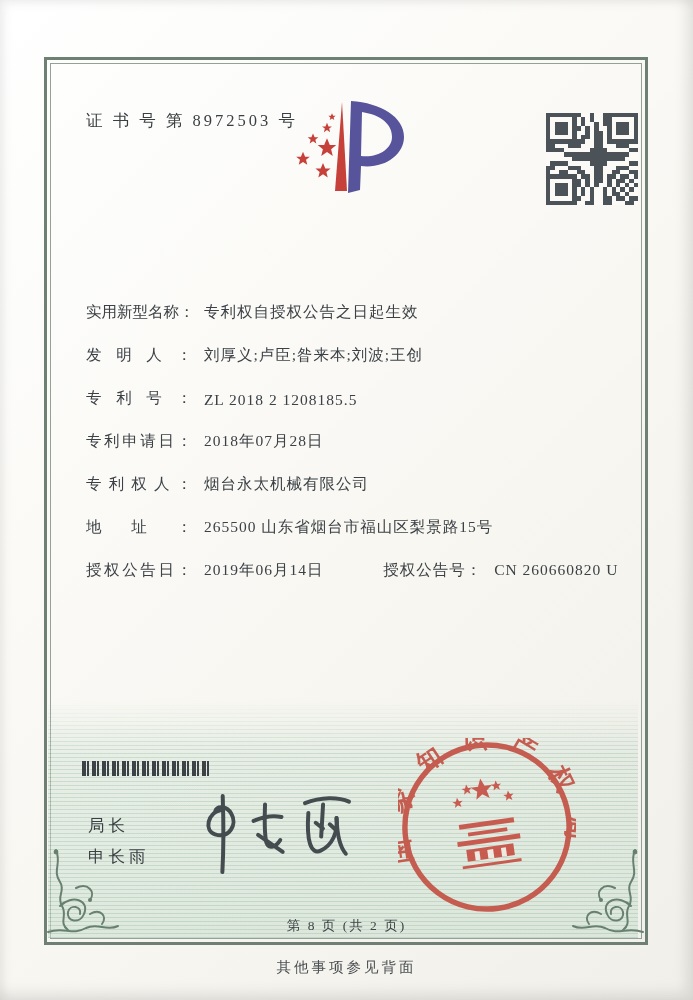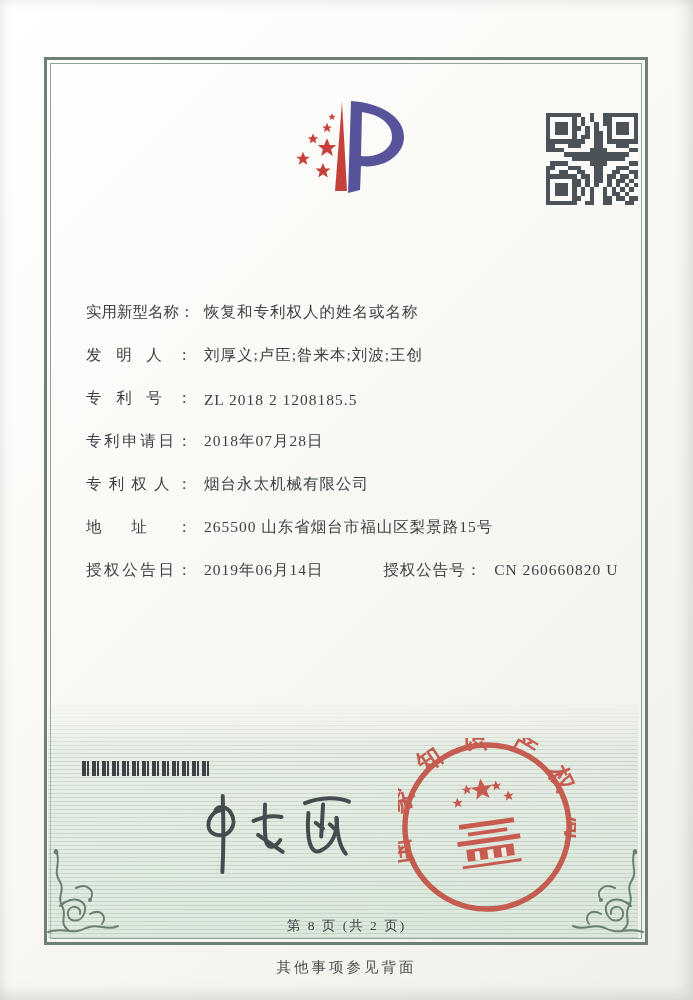--- a/index.html
+++ b/index.html
@@ -110,20 +110,21 @@
       <path d="M10,2 C 16,16 6,22 14,34 C 20,43 10,48 16,58 C 22,68 12,74 22,82"></path>
       <path d="M2,84 C 18,78 26,88 40,80 C 52,74 60,84 72,78"></path>
       <path d="M14,58 C 26,46 44,52 38,66 C 34,76 20,74 22,64 C 24,56 36,58 34,66"></path>
       <path d="M30,40 C 42,34 50,44 44,52"></path>
       <path d="M44,66 C 54,60 62,68 56,76"></path>
     </g>
     <circle cx="10" cy="4" r="2.4" fill="currentColor"></circle>
     <circle cx="44" cy="52" r="2" fill="currentColor"></circle>
   </svg>
 
+  <div class="cert-no">证 书 号 第 8972503 号</div>
 
   <svg class="logo" viewBox="0 0 150 112">
     <defs>
       <path id="st" d="M0,-10 L2.9,-3.1 L9.5,-3.1 L4.2,1.2 L5.9,8.1 L0,4 L-5.9,8.1 L-4.2,1.2 L-9.5,-3.1 L-2.9,-3.1 Z"></path>
     </defs>
     <g fill="#c5413a">
       <use href="#st" transform="translate(51,21) scale(0.38)"></use>
       <use href="#st" transform="translate(46,32) scale(0.52)"></use>
       <use href="#st" transform="translate(32,43) scale(0.56)"></use>
       <use href="#st" transform="translate(46,52) scale(0.98)"></use>
@@ -576,21 +577,21 @@
       <i style="background: transparent;"></i>
       <i></i>
       <i></i>
       <i style="background: transparent;"></i>
     </div>
 
 
   <div class="fields">
     <div class="frow" style="top:0">
       <span class="flabel">实用新型名称：</span>
-      <span class="fvalue">恢复和专利权人的姓名或名称</span>
+      <span class="fvalue">专利权自授权公告之日起生效</span>
     </div>
     <div class="frow" style="top:43px">
       <span class="flabel">发明人：</span>
       <span class="fvalue">刘厚义;卢臣;昝来本;刘波;王创</span>
     </div>
     <div class="frow" style="top:86px">
       <span class="flabel">专利号：</span>
       <span class="fvalue">ZL 2018 2 1208185.5</span>
     </div>
     <div class="frow" style="top:129px">
@@ -664,20 +665,24 @@
       <i class="b" style="width: 4px;"></i>
       <i style="width: 1px;"></i>
       <i class="b" style="width: 2px;"></i>
       <i style="width: 3px;"></i>
       <i class="b" style="width: 4px;"></i>
       <i style="width: 1px;"></i>
       <i class="b" style="width: 2px;"></i>
       <i style="width: 3px;"></i>
     </div>
 
+  <div class="officer">
+    <div>局长</div>
+    <div>申长雨</div>
+  </div>
 
   <svg class="signature" viewBox="0 0 185 92">
     <g fill="none" stroke="#454c50" stroke-width="4" stroke-linecap="round" stroke-linejoin="round">
       <path d="M34,22 C 20,24 16,42 27,46 C 41,51 50,37 44,26 C 40,18 30,17 28,23"></path>
       <path d="M36,8 C 36,30 35,62 33,84"></path>
       <path d="M78,18 C 77,34 76,46 78,56 C 80,64 88,60 92,54"></path>
       <path d="M66,34 C 76,30 86,29 94,31"></path>
       <path d="M70,48 C 78,54 86,60 94,66"></path>
       <path d="M118,18 C 134,12 152,13 162,18"></path>
       <path d="M136,20 L 133,52"></path>

